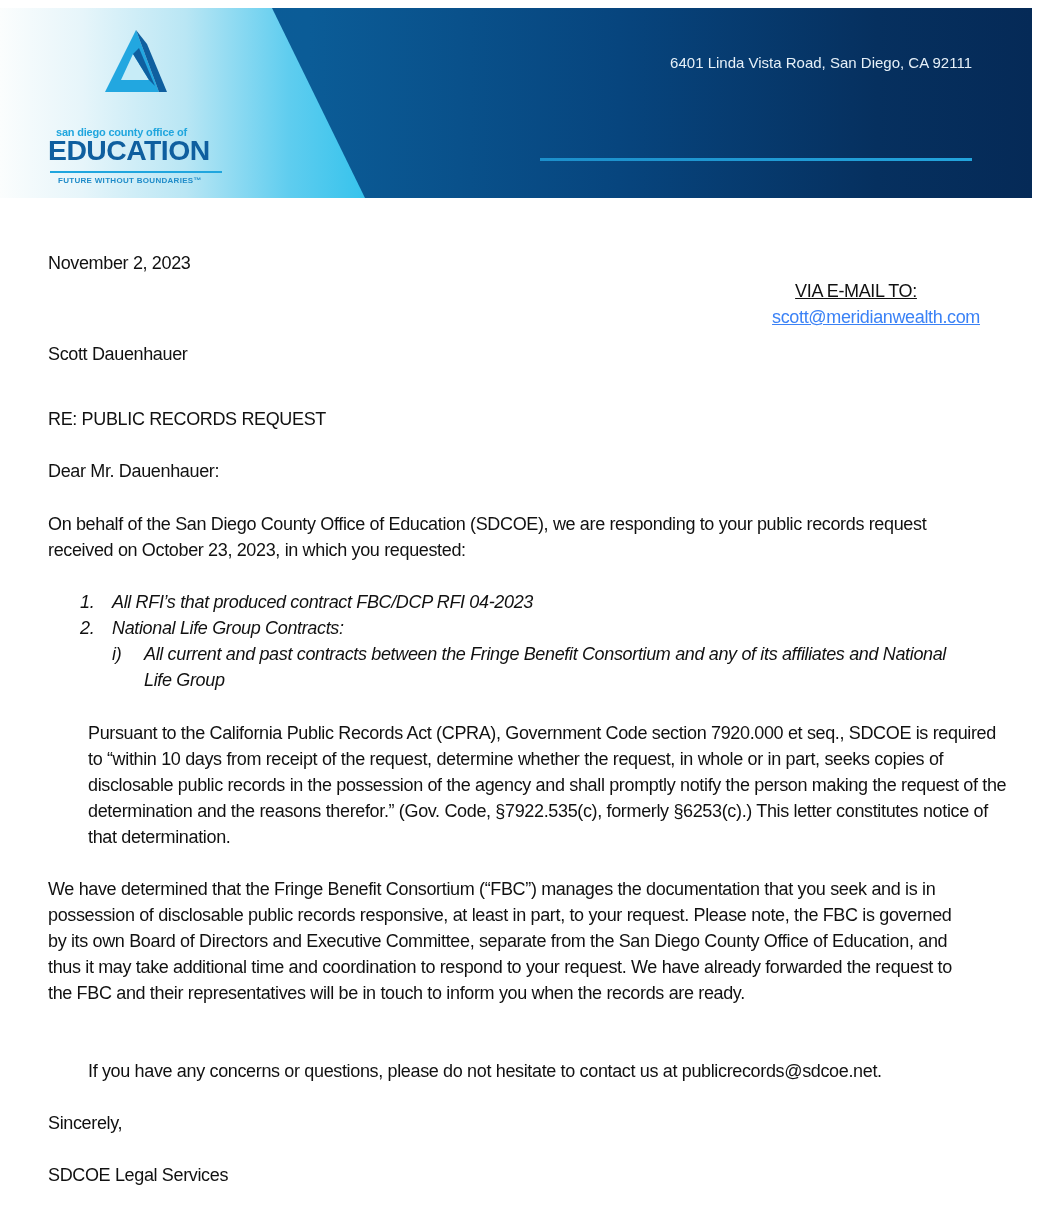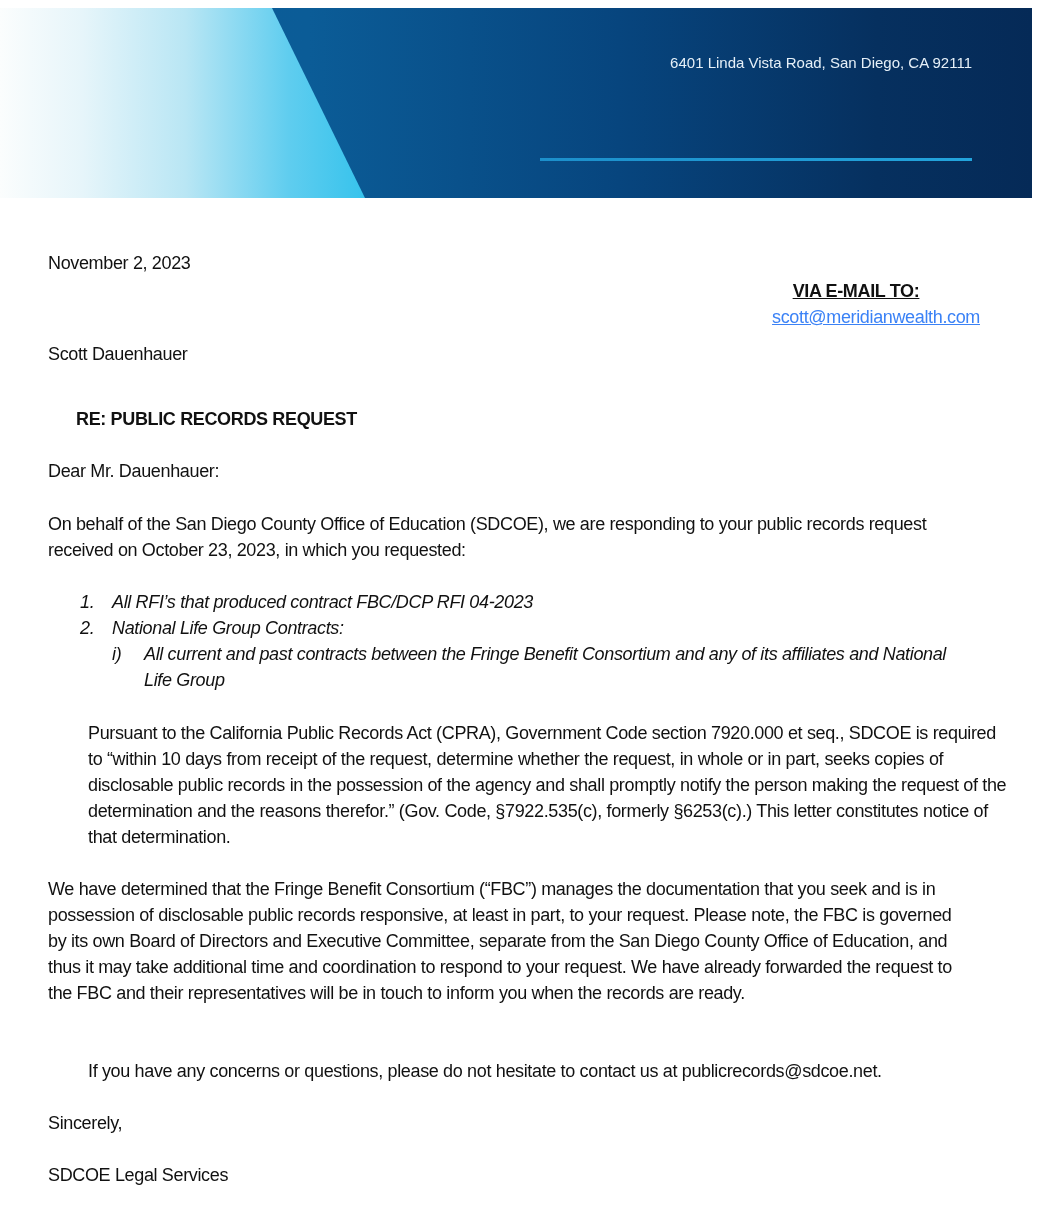--- a/index.html
+++ b/index.html
@@ -27,43 +27,55 @@
   .contact b { color: #ffffff; }
   .contact .sep { margin: 0 12px; }
   .contact-rule { position: absolute; left: 540px; top: 150px; width: 432px; height: 3px;
                   background: linear-gradient(90deg, #1c8fcb, #23a4dc); }
 
   .letter { position: absolute; left: 48px; top: 248px; width: 920px; font-family: "Liberation Sans", "DejaVu Sans", sans-serif;
             font-size: 18px; line-height: 26px; color: #111; letter-spacing: -0.35px; }
   .p { position: absolute; left: 0; width: 920px; }
   .date { top: 2px; }
   .via { position: absolute; right: 8px; top: 30px; text-align: center; }
-  .via-label { font-weight: bold; text-decoration: underline; display: block; }
+  .via-label { font-weight: normal; text-decoration: underline; display: block; }
   .via-email { color: #3b82f6; text-decoration: underline; display: block; position: relative; left: 20px; }
   .addr { top: 93px; }
-  .re { top: 158px; font-weight: bold; margin-left: 28px; }
+  .re { top: 158px; font-weight: normal; }
   .salute { top: 210px; }
   .intro { top: 263px; }
   .list { top: 341px; font-style: italic; }
   .list .li { position: relative; padding-left: 64px; }
   .list .li .num { position: absolute; left: 32px; }
   .list .sub { position: relative; padding-left: 96px; }
   .list .sub .num { position: absolute; left: 64px; }
   .para2 { top: 472px; margin-left: 40px; }
   .para3 { top: 628px; }
   .para4 { top: 810px; margin-left: 40px; }
   .closing { top: 862px; }
   .sig { top: 914px; }
 </style>
 </head>
 <body>
 
 <div class="banner">
   <div class="banner-dark"></div>
 
+  <div class="logo">
+    <svg width="64" height="66" viewBox="0 0 64 66">
+      <polygon points="33,2 2,64 56,64" fill="#22a7e0"></polygon>
+      <polygon points="33,2 44,16 64,64 56,64" fill="#0f5f9f"></polygon>
+      <polygon points="30,26 18,52 46,52" fill="#c7ecf7"></polygon>
+      <polygon points="30,26 36,20 52,58 46,52" fill="#0f5f9f"></polygon>
+    </svg>
+    <div class="logo-line1">san diego county office of</div>
+    <div class="logo-line2">EDUCATION</div>
+    <div class="logo-rule"></div>
+    <div class="logo-line3">FUTURE WITHOUT BOUNDARIES™</div>
+  </div>
 
   <div class="contact">
     <div>6401 Linda Vista Road, San Diego, CA 92111</div>
   </div>
   <div class="contact-rule"></div>
 </div>
 
 <div class="letter">
   <div class="p date">November 2, 2023</div>
 

